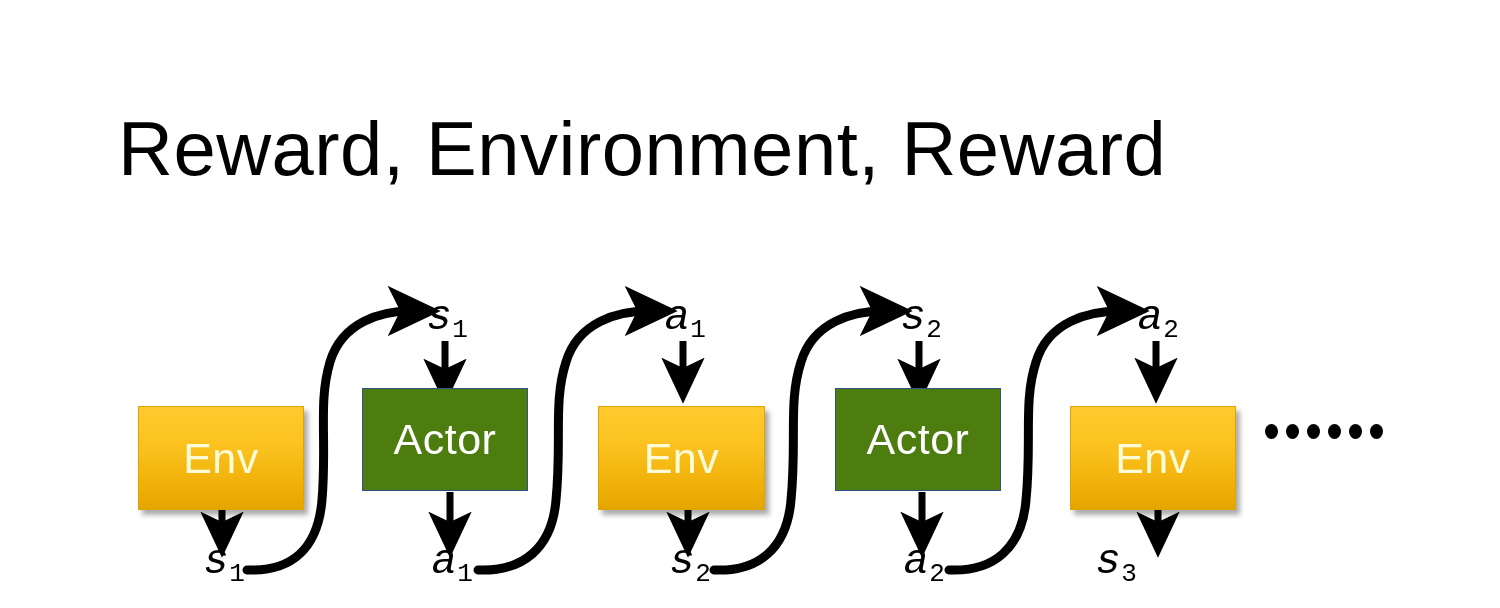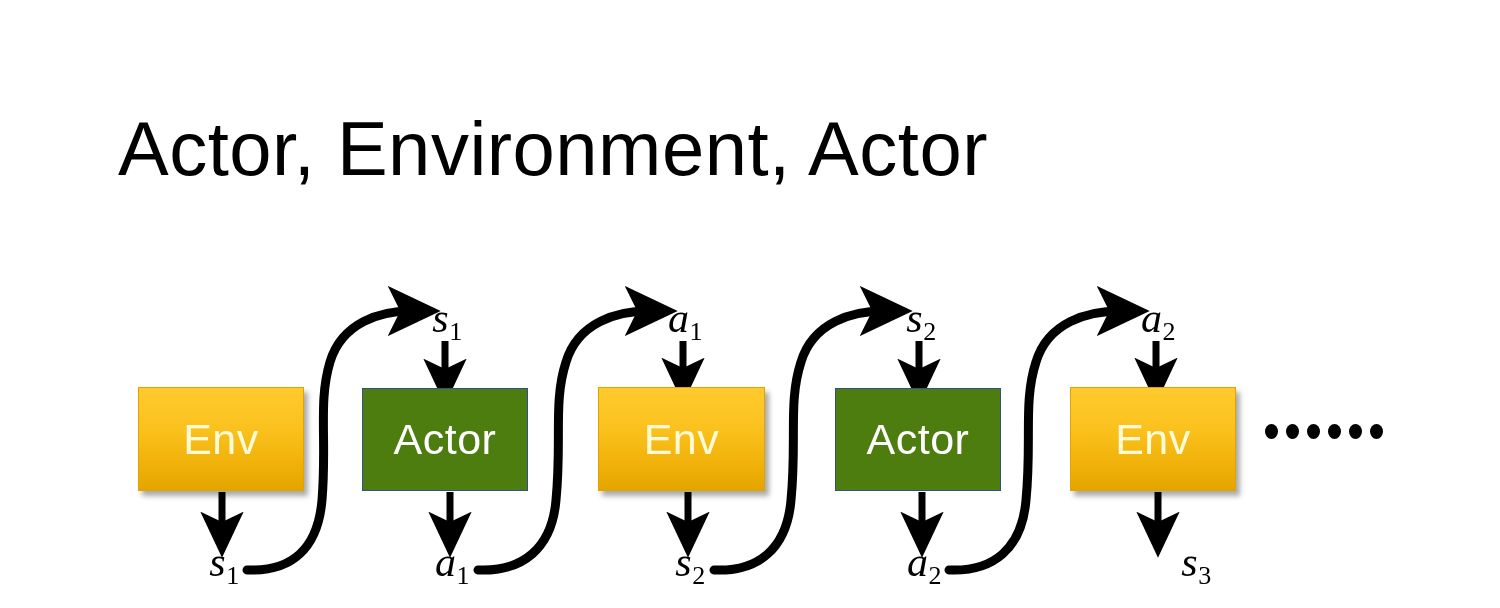--- a/index.html
+++ b/index.html
@@ -50,33 +50,34 @@
     font-family: "Liberation Sans", sans-serif;
     font-size: 43px;
     font-weight: 400;
     line-height: 1;
     letter-spacing: 0.5px;
   }
   .node-env {
     background: linear-gradient(180deg, #FFCA2E 0%, #FBC21F 38%, #EFB007 78%, #E3A500 100%);
     border: 1px solid #E0A400;
     box-shadow: 4px 5px 5px rgba(0,0,0,0.33);
+    margin-top: 19px;
   }
   .node-env .node-label { color: #FFFBD6; }
   .node-actor {
     background: #4d7c0f;
     border: 1px solid #2F528F;
     box-shadow: none;
   }
   .node-actor .node-label { color: #FFFFFF; }
 
   
   .math-label {
     position: absolute;
-    font-family: Liberation Serif, serif;
+    font-family: Liberation Mono, monospace;
     font-style: italic;
     font-size: 42px;
     line-height: 1;
     color: #000000;
     white-space: nowrap;
     transform: translate(-50%, -50%);
   }
   .math-label sub {
     font-size: 0.62em;
     font-style: normal;
@@ -100,21 +101,21 @@
     height: 15px;
     background: #000000;
     border-radius: 50%;
   }
 
   svg { overflow: visible; }
 </style>
 </head>
 <body>
 
-<div id="slide-title">Actor, Environment, Actor</div>
+<div id="slide-title">Reward, Environment, Reward</div>
 
 <div id="diagram">
 
   
   <svg id="connectors" width="1500" height="608" viewBox="0 0 1500 608">
     <defs>
       <marker id="ah" markerWidth="7" markerHeight="7" refX="3.2" refY="3.5" orient="auto" markerUnits="strokeWidth">
         <path d="M0,0.4 L6.6,3.5 L0,6.6 L1.5,3.5 Z" fill="#000000"></path>
       </marker>
       <marker id="ah-curve" markerWidth="6.2" markerHeight="6.2" refX="2.6" refY="3.1" orient="auto" markerUnits="strokeWidth">
@@ -186,21 +187,21 @@
   </div>
   <div class="math-label" style="left:452px; top:562px;">
     <span>a</span><sub>1</sub>
   </div>
   <div class="math-label" style="left:690px; top:562px;">
     <span>s</span><sub>2</sub>
   </div>
   <div class="math-label" style="left:924px; top:562px;">
     <span>a</span><sub>2</sub>
   </div>
-  <div class="math-label" style="left:1196px; top:562px;text-align:right;">
+  <div class="math-label" style="left:1116px; top:562px;text-align:right;">
     <span>s</span><sub>3</sub>
   </div>
 
   
   <div id="ellipsis-dots">
     <span class="dot"></span>
     <span class="dot"></span>
     <span class="dot"></span>
     <span class="dot"></span>
     <span class="dot"></span>

